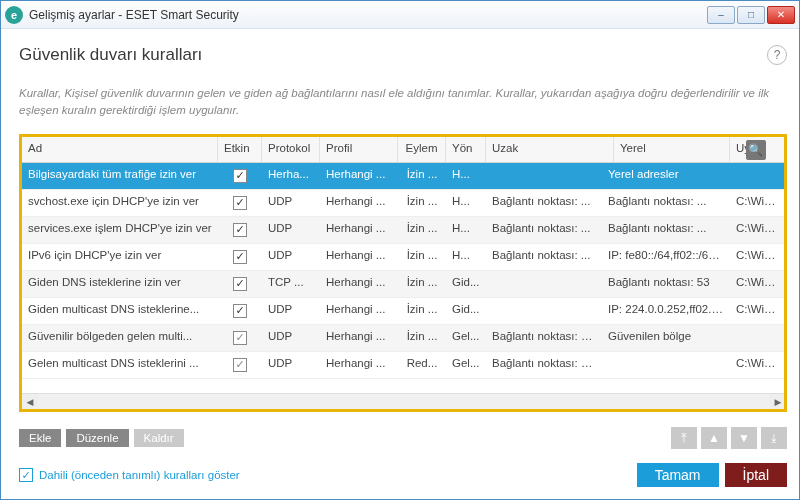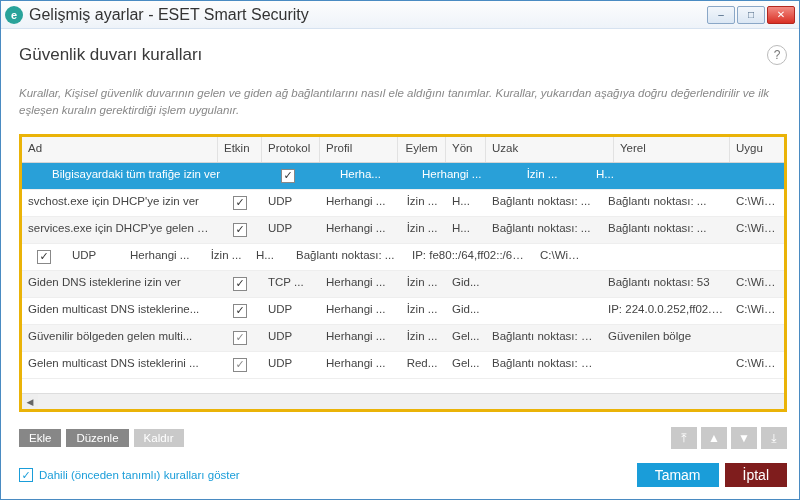--- a/index.html
+++ b/index.html
@@ -1,37 +1,37 @@
 <!DOCTYPE html>
 <html><head>
 <meta charset="utf-8">
 <style>
 * { box-sizing: border-box; margin: 0; padding: 0; font-family: "Segoe UI", Tahoma, sans-serif; }
 body { background: #d0d0d0; padding: 0; width: 800px; height: 500px; overflow: hidden; }
 .window { width: 800px; height: 500px; background: #fff; border: 1px solid #4a8bc2; display: flex; flex-direction: column; }
 .titlebar { height: 28px; background: linear-gradient(#fdfdfd,#eef3f9); display: flex; align-items: center; padding: 0 4px; border-bottom: 1px solid #d6e2f0; }
 .titlebar .logo { width: 18px; height: 18px; border-radius: 50%; background: #29a39a; color: #fff; display: flex; align-items: center; justify-content: center; font-size: 11px; font-weight: bold; margin-right: 6px; }
-.titlebar .title { font-size: 16px; color: #333; flex: 1; }
+.titlebar .title { font-size: 12px; color: #333; flex: 1; }
 .winbtn { width: 28px; height: 18px; margin-left: 2px; border: 1px solid #8aa7c7; border-radius: 2px; background: linear-gradient(#f2f6fb,#dbe7f4); display: flex; align-items: center; justify-content: center; font-size: 10px; color: #44607e; cursor: default; }
 .winbtn.close { background: linear-gradient(#f28b82,#d93025); border-color: #b3261e; color: #fff; }
 .content { flex: 1; padding: 16px 12px 12px 18px; display: flex; flex-direction: column; overflow: hidden; }
 .heading-row { display: flex; align-items: center; }
 .heading { font-size: 17px; color: #3a3a3a; flex: 1; }
 .help-circle { width: 20px; height: 20px; border: 1px solid #bbb; border-radius: 50%; display: flex; align-items: center; justify-content: center; font-size: 12px; color: #777; }
 .desc { margin-top: 20px; font-size: 11.5px; color: #888; line-height: 1.5; font-style: italic; }
 .tablewrap { margin-top: 14px; border: 3px solid #eab308; flex: 1; display: flex; flex-direction: column; overflow: hidden; }
 .thead, .trow { display: flex; align-items: stretch; }
 .thead { background: #f7f7f7; border-bottom: 1px solid #d5d5d5; height: 26px; position: relative; }
 .th { font-size: 11.5px; color: #444; padding: 5px 6px; border-right: 1px solid #e2e2e2; overflow: hidden; white-space: nowrap; text-overflow: ellipsis; }
 .thead .search { position: absolute; right: 20px; top: 3px; width: 20px; height: 20px; background: #777; border-radius: 2px; display: flex; align-items: center; justify-content: center; color: #fff; font-size: 12px; }
 .tbody { flex: 1; overflow: hidden; background: #fff; position: relative; }
 .trow { height: 27px; border-bottom: 1px solid #eee; }
 .trow.alt { background: #f5f5f5; }
 .trow.sel { background: #29a0d8; color: #fff; }
-.trow.sel .td { color: #fff; margin-left: 24px; }
+.trow.sel .td { color: #fff; }
 .td { font-size: 11.5px; color: #444; padding: 5px 6px; overflow: hidden; white-space: nowrap; text-overflow: ellipsis; }
 .td.chk { display: flex; align-items: center; justify-content: center; }
 .col-name { width: 196px; }
 .col-enabled { width: 44px; }
 .col-proto { width: 58px; }
 .col-profile { width: 78px; }
 .col-action { width: 48px; text-align: center; }
 .col-dir { width: 40px; }
 .col-local { width: 116px; }
 .col-remote { width: 128px; }
@@ -112,33 +112,34 @@
                 </div>
                 <div class="td col-proto">UDP</div>
                 <div class="td col-profile">Herhangi ...</div>
                 <div class="td col-action">İzin ...</div>
                 <div class="td col-dir">H...</div>
                 <div class="td col-local">Bağlantı noktası: ...</div>
                 <div class="td col-remote">Bağlantı noktası: ...</div>
                 <div class="td col-app">C:\Windo</div>
               </div>
               <div class="trow alt">
-                <div class="td col-name">services.exe için DHCP'ye gelen ver</div>
+                <div class="td col-name">services.exe işlem DHCP'ye izin ver</div>
                 <div class="td col-enabled chk">
                   <span class="checkbox">✓</span>
                 </div>
                 <div class="td col-proto">UDP</div>
                 <div class="td col-profile">Herhangi ...</div>
                 <div class="td col-action">İzin ...</div>
                 <div class="td col-dir">H...</div>
                 <div class="td col-local">Bağlantı noktası: ...</div>
                 <div class="td col-remote">Bağlantı noktası: ...</div>
                 <div class="td col-app">C:\Windo</div>
               </div>
               <div class="trow">
+                <div class="td col-name">IPv6 için DHCP'ye izin ver</div>
                 <div class="td col-enabled chk">
                   <span class="checkbox">✓</span>
                 </div>
                 <div class="td col-proto">UDP</div>
                 <div class="td col-profile">Herhangi ...</div>
                 <div class="td col-action">İzin ...</div>
                 <div class="td col-dir">H...</div>
                 <div class="td col-local">Bağlantı noktası: ...</div>
                 <div class="td col-remote">IP: fe80::/64,ff02::/64 Bağlantı nokta...</div>
                 <div class="td col-app">C:\Windo</div>

